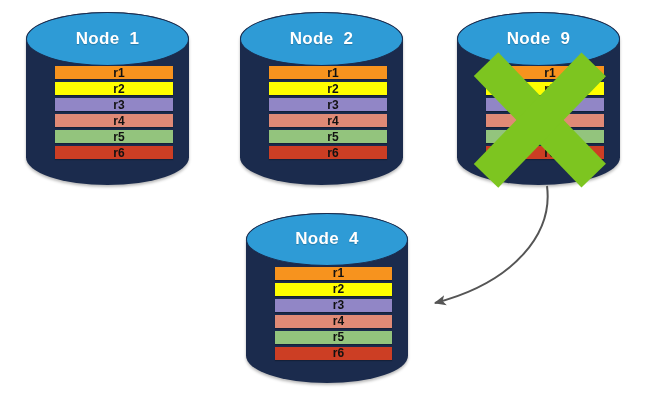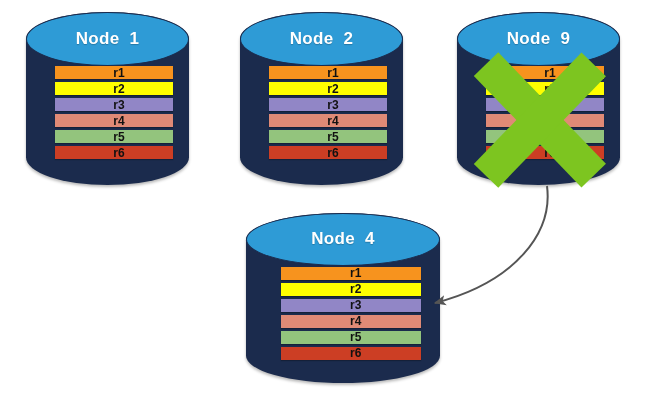--- a/index.html
+++ b/index.html
@@ -155,21 +155,21 @@
       <div class="row-bar" style="background:#E08A76;">r4</div>
       <div class="row-bar" style="background:#93C47D;">r5</div>
       <div class="row-bar" style="background:#CC3E24;">r6</div>
     </div>
     <div class="fail-x" style="left:30px; top:34px; width:105px; height:148px;">
       <div class="bar a" style="background: rgb(125, 197, 32);"></div>
       <div class="bar b" style="background: rgb(125, 197, 32);"></div>
     </div>
   </div>
 
-  <div class="node" style="left:246px; top:213px; width:194px; height:170px;text-align:center;">
+  <div class="node" style="left:246px; top:213px; width:162px; height:170px;text-align:center;">
     <div class="node-body" style="background: rgb(27, 43, 77);"></div>
     <div class="node-top" style="background: rgb(46, 155, 214); border-color: rgb(27, 43, 77);"></div>
     <div class="node-title">Node  4</div>
     <div class="rows">
       <div class="row-bar" style="background:#F7931E;">r1</div>
       <div class="row-bar" style="background:#FFFF00;">r2</div>
       <div class="row-bar" style="background:#9186C6;">r3</div>
       <div class="row-bar" style="background:#E08A76;">r4</div>
       <div class="row-bar" style="background:#93C47D;">r5</div>
       <div class="row-bar" style="background:#CC3E24;">r6</div>

